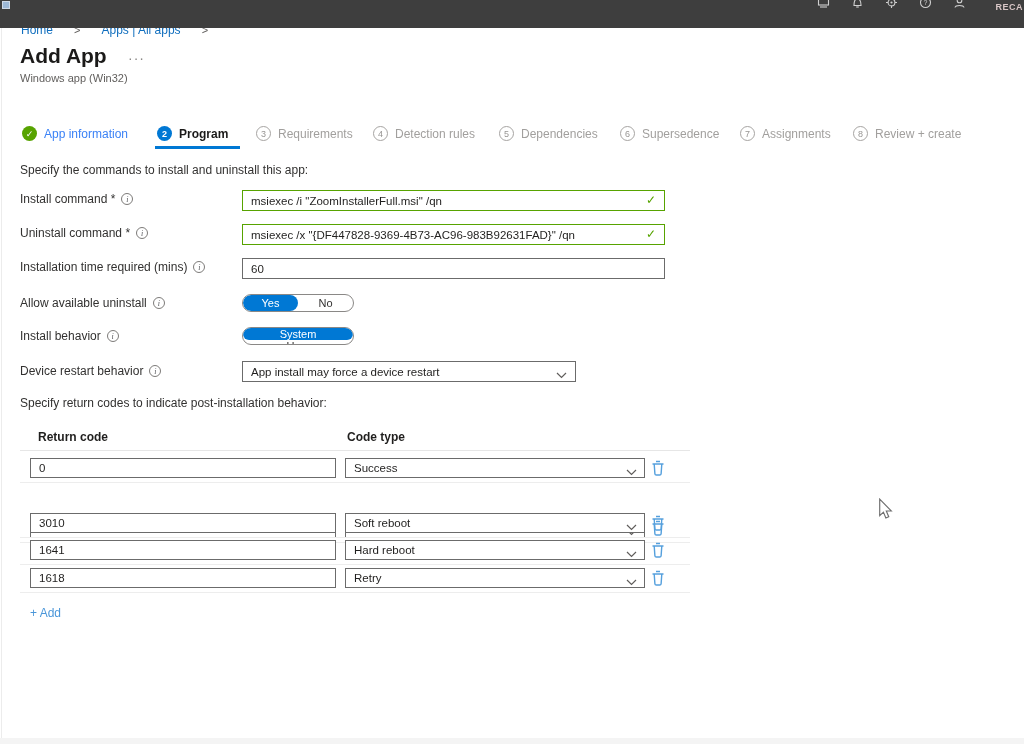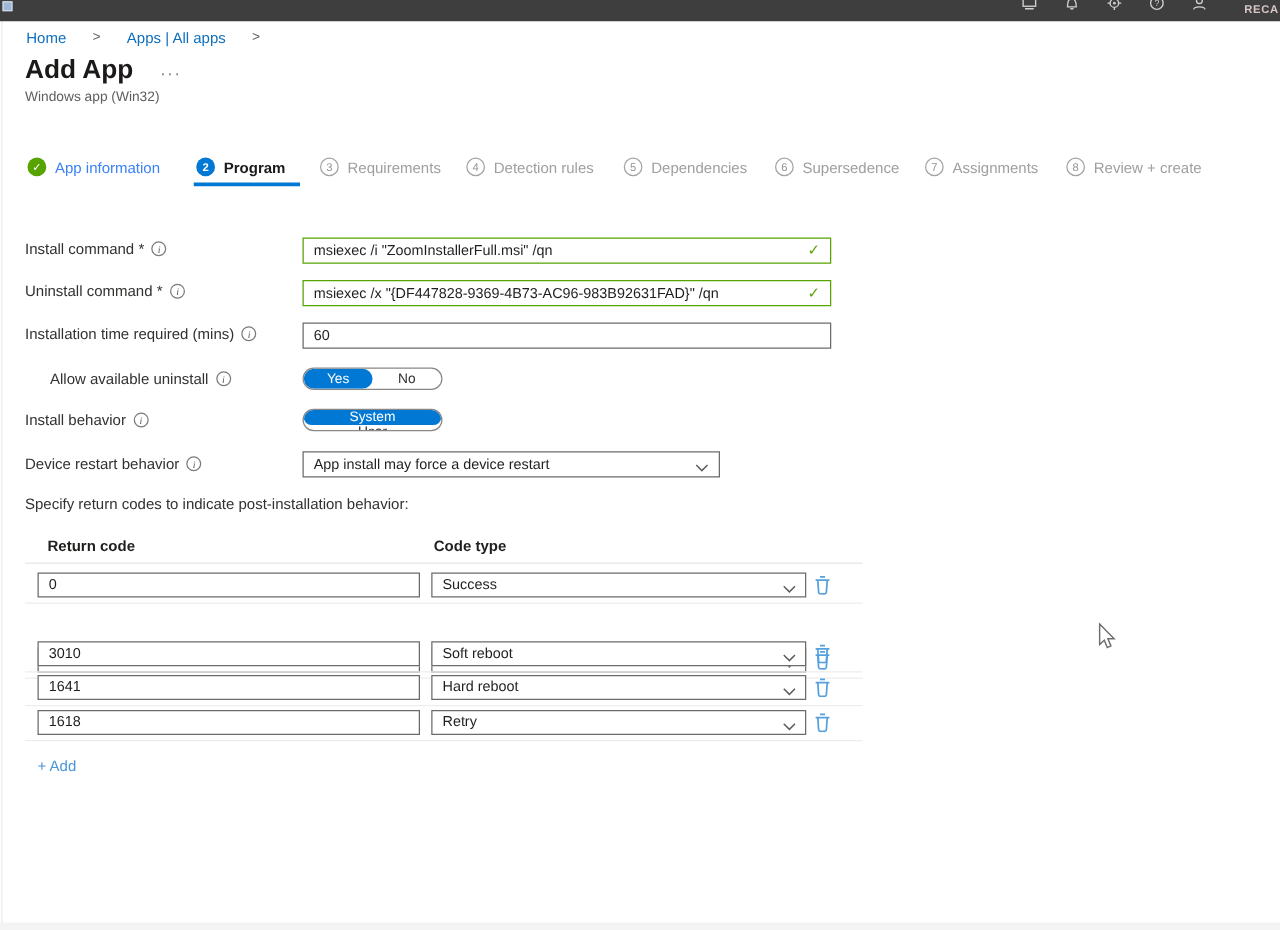--- a/index.html
+++ b/index.html
@@ -1,20 +1,20 @@
 <!DOCTYPE html>
 <html><head>
 <meta charset="utf-8">
 <style>
   html,body{margin:0;padding:0;background:#fff;}
   .screen{position:relative;width:1024px;height:744px;background:#ffffff;
           font-family:"Liberation Sans",sans-serif;overflow:hidden;}
 
   
-  .topbar{position:absolute;left:0;top:0;width:1024px;height:17px;background:#3e3e3e;overflow:hidden;z-index:5;}
+  .topbar{position:absolute;left:0;top:0;width:1024px;height:28px;background:#3e3e3e;overflow:hidden;z-index:5;}
   .tb-left-glyph{position:absolute;left:2px;top:1px;width:8px;height:8px;background:#9db8d6;border:1px solid #cfd9e6;box-sizing:border-box;}
   .tb-icons{position:absolute;right:58px;top:-4px;display:flex;gap:21px;align-items:flex-start;}
   .tb-icons svg{display:block;}
   .rec{position:absolute;right:1px;top:2px;color:#d8c6c6;font-size:9px;font-weight:bold;letter-spacing:.5px;}
   .subtop{position:absolute;left:0;top:13px;width:1024px;height:2px;background:#f0f0f0;}
   .left-line{position:absolute;left:1px;top:15px;width:1px;height:729px;background:#ececec;}
   .bottom-strip{position:absolute;left:0;top:738px;width:1024px;height:6px;background:#f4f4f4;}
 
   
   .crumbs{position:absolute;left:21px;top:23px;font-size:12px;display:flex;align-items:center;gap:21px;}
@@ -159,20 +159,21 @@
     <span class="circ">7</span>
     <span class="lbl">Assignments</span>
   </div>
       <div class="step upcoming" style="left: 853px;">
     <span class="circ">8</span>
     <span class="lbl">Review + create</span>
   </div>
     </div>
   <div class="step-underline"></div>
 
+  <div class="sect" style="top:163px;">Specify the commands to install and uninstall this app:</div>
 
   <div class="flabel" style="top:192px;">
     <span>Install command *</span>
     <span class="info">i</span>
   </div>
   <input class="tfield valid" style="top: 190px;" value="msiexec /i &quot;ZoomInstallerFull.msi&quot; /qn">
   <span class="vcheck" style="top:193px;">✓</span>
 
   <div class="flabel" style="top:226px;">
     <span>Uninstall command *</span>
@@ -180,21 +181,21 @@
   </div>
   <input class="tfield valid" style="top: 224px;" value="msiexec /x &quot;{DF447828-9369-4B73-AC96-983B92631FAD}&quot; /qn">
   <span class="vcheck" style="top:227px;">✓</span>
 
   <div class="flabel" style="top:260px;">
     <span>Installation time required (mins)</span>
     <span class="info">i</span>
   </div>
   <input class="tfield" style="top: 258px;" value="60">
 
-  <div class="flabel" style="top:296px;margin-left:20px;">
+  <div class="flabel" style="top:296px;">
     <span>Allow available uninstall</span>
     <span class="info">i</span>
   </div>
   <div class="seg" style="top:294px;">
     <span class="opt sel">Yes</span>
     <span class="opt">No</span>
   </div>
 
   <div class="flabel" style="top:329px;">
     <span>Install behavior</span>

